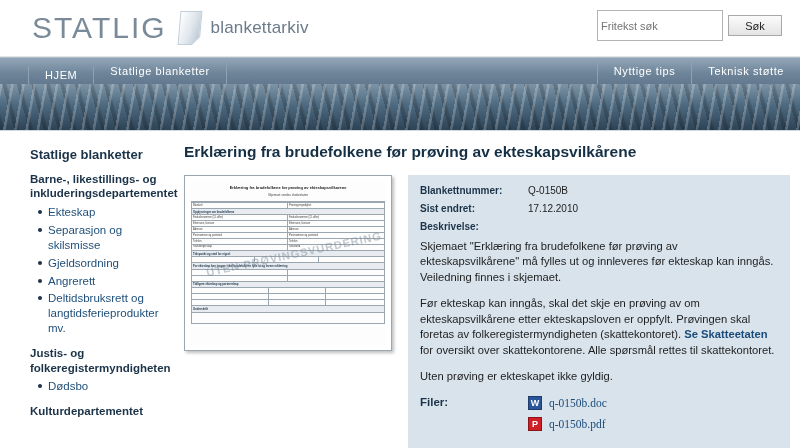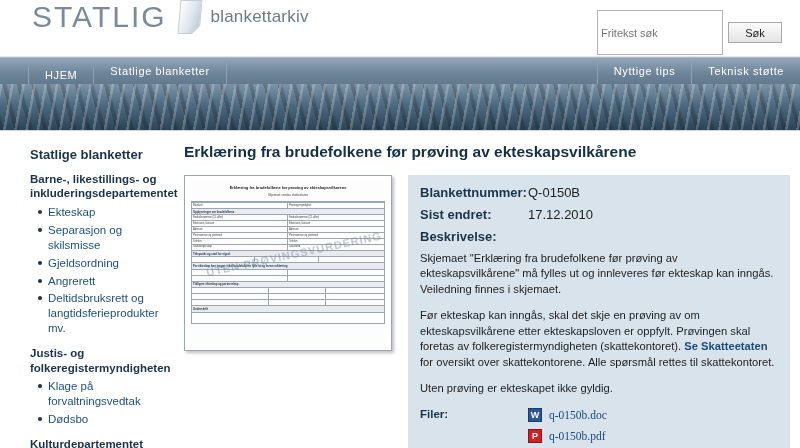--- a/index.html
+++ b/index.html
@@ -24,21 +24,21 @@
   
   .header {
     position: relative;
     height: 56px;
     background: #ffffff;
     border-bottom: 1px solid #e3e3e3;
   }
   .logo {
     position: absolute;
     left: 32px;
-    top: 0;
+    top: 11px;
     display: flex;
     align-items: center;
   }
   .logo-statlig {
     font-size: 30px;
     letter-spacing: 2px;
     color: #7a8a99;
     font-family: "Liberation Sans", sans-serif;
     font-weight: normal;
   }
@@ -77,21 +77,21 @@
     right: 18px;
     top: 10px;
     display: flex;
     align-items: center;
   }
   .search-input {
     width: 118px;
     height: 17px;
     border: 1px solid #b4b4b4;
     font-size: 11px;
-    padding: 13px 3px;
+    padding: 6px 3px;
     color: #333;
     font-family: "Liberation Sans", sans-serif;
   }
   .search-button {
     margin-left: 5px;
     width: 54px;
     height: 21px;
     font-size: 11px;
     border: 1px solid #a8a8a8;
     background: linear-gradient(#fbfbfb,#e4e4e4);
@@ -293,21 +293,21 @@
   .info {
     flex: 1;
     background: #d9e3ec;
     padding: 10px 12px 12px 12px;
     box-sizing: border-box;
     min-height: 290px;
   }
   .info-line {
     display: flex;
     margin-bottom: 7px;
-    font-size: 13px;
+    font-size: 10px;
   }
   .info-label {
     width: 108px;
     flex: 0 0 108px;
     font-weight: bold;
     color: #1b3348;
   }
   .info-value {
     color: #222;
   }
@@ -399,21 +399,20 @@
       <ul class="sublist">
         <li>Ekteskap</li>
         <li>Separasjon og skilsmisse</li>
         <li>Gjeldsordning</li>
         <li>Angrerett</li>
         <li>Deltidsbruksrett og langtidsferieprodukter mv.</li>
       </ul>
 
       <div class="dept">Justis- og folkeregistermyndigheten</div>
       <ul class="sublist">
-        <li>Klage på forvaltningsvedtak</li>
         <li>Dødsbo</li>
       </ul>
 
       <div class="dept">Kulturdepartementet</div>
 
     </div>
 
     <div class="main">
       <div class="page-title">Erklæring fra brudefolkene før prøving av ekteskapsvilkårene</div>
 

